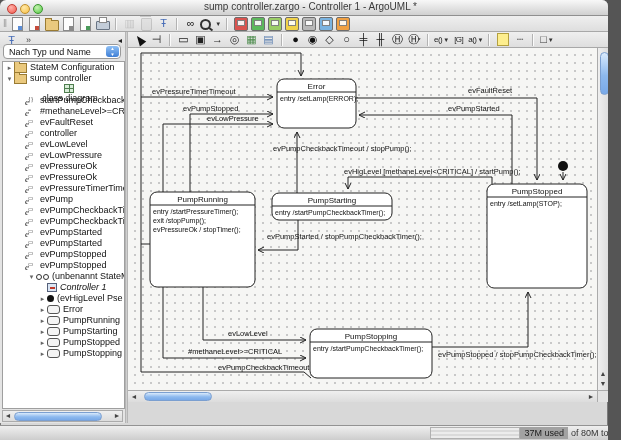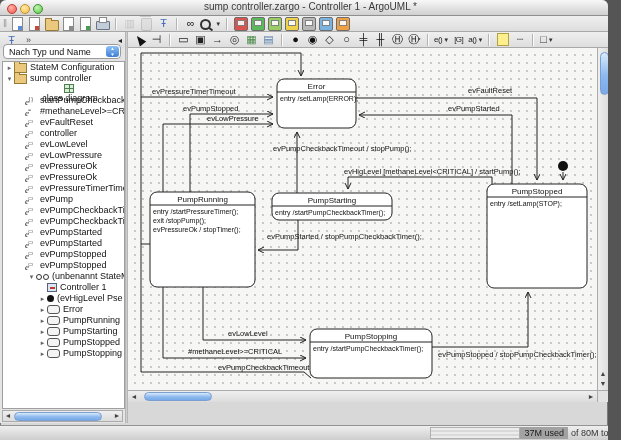--- a/index.html
+++ b/index.html
@@ -376,21 +376,21 @@
         <div class="trow" style="padding-left: 13px;">
           <span class="texp"></span>
           <span class="tico tico-ev">e<span class="sup">▭</span></span>
           <span>evPumpStopped</span>
         </div>
         <div class="trow" style="padding-left: 24px;">
           <span class="texp">▾</span>
           <span class="tico tico-sm"></span>
           <span>(unbenannt StateM</span>
         </div>
-        <div class="trow" style="padding-left: 35px;">
+        <div class="trow" style="padding-left: 35px; font-style: italic;">
           <span class="texp"></span>
           <span class="tico tico-dgs"></span>
           <span>Controller 1</span>
         </div>
         <div class="trow" style="padding-left: 35px;">
           <span class="texp">▸</span>
           <span class="tico tico-init"></span>
           <span>(evHigLevel Pse</span>
         </div>
         <div class="trow" style="padding-left: 35px;">

